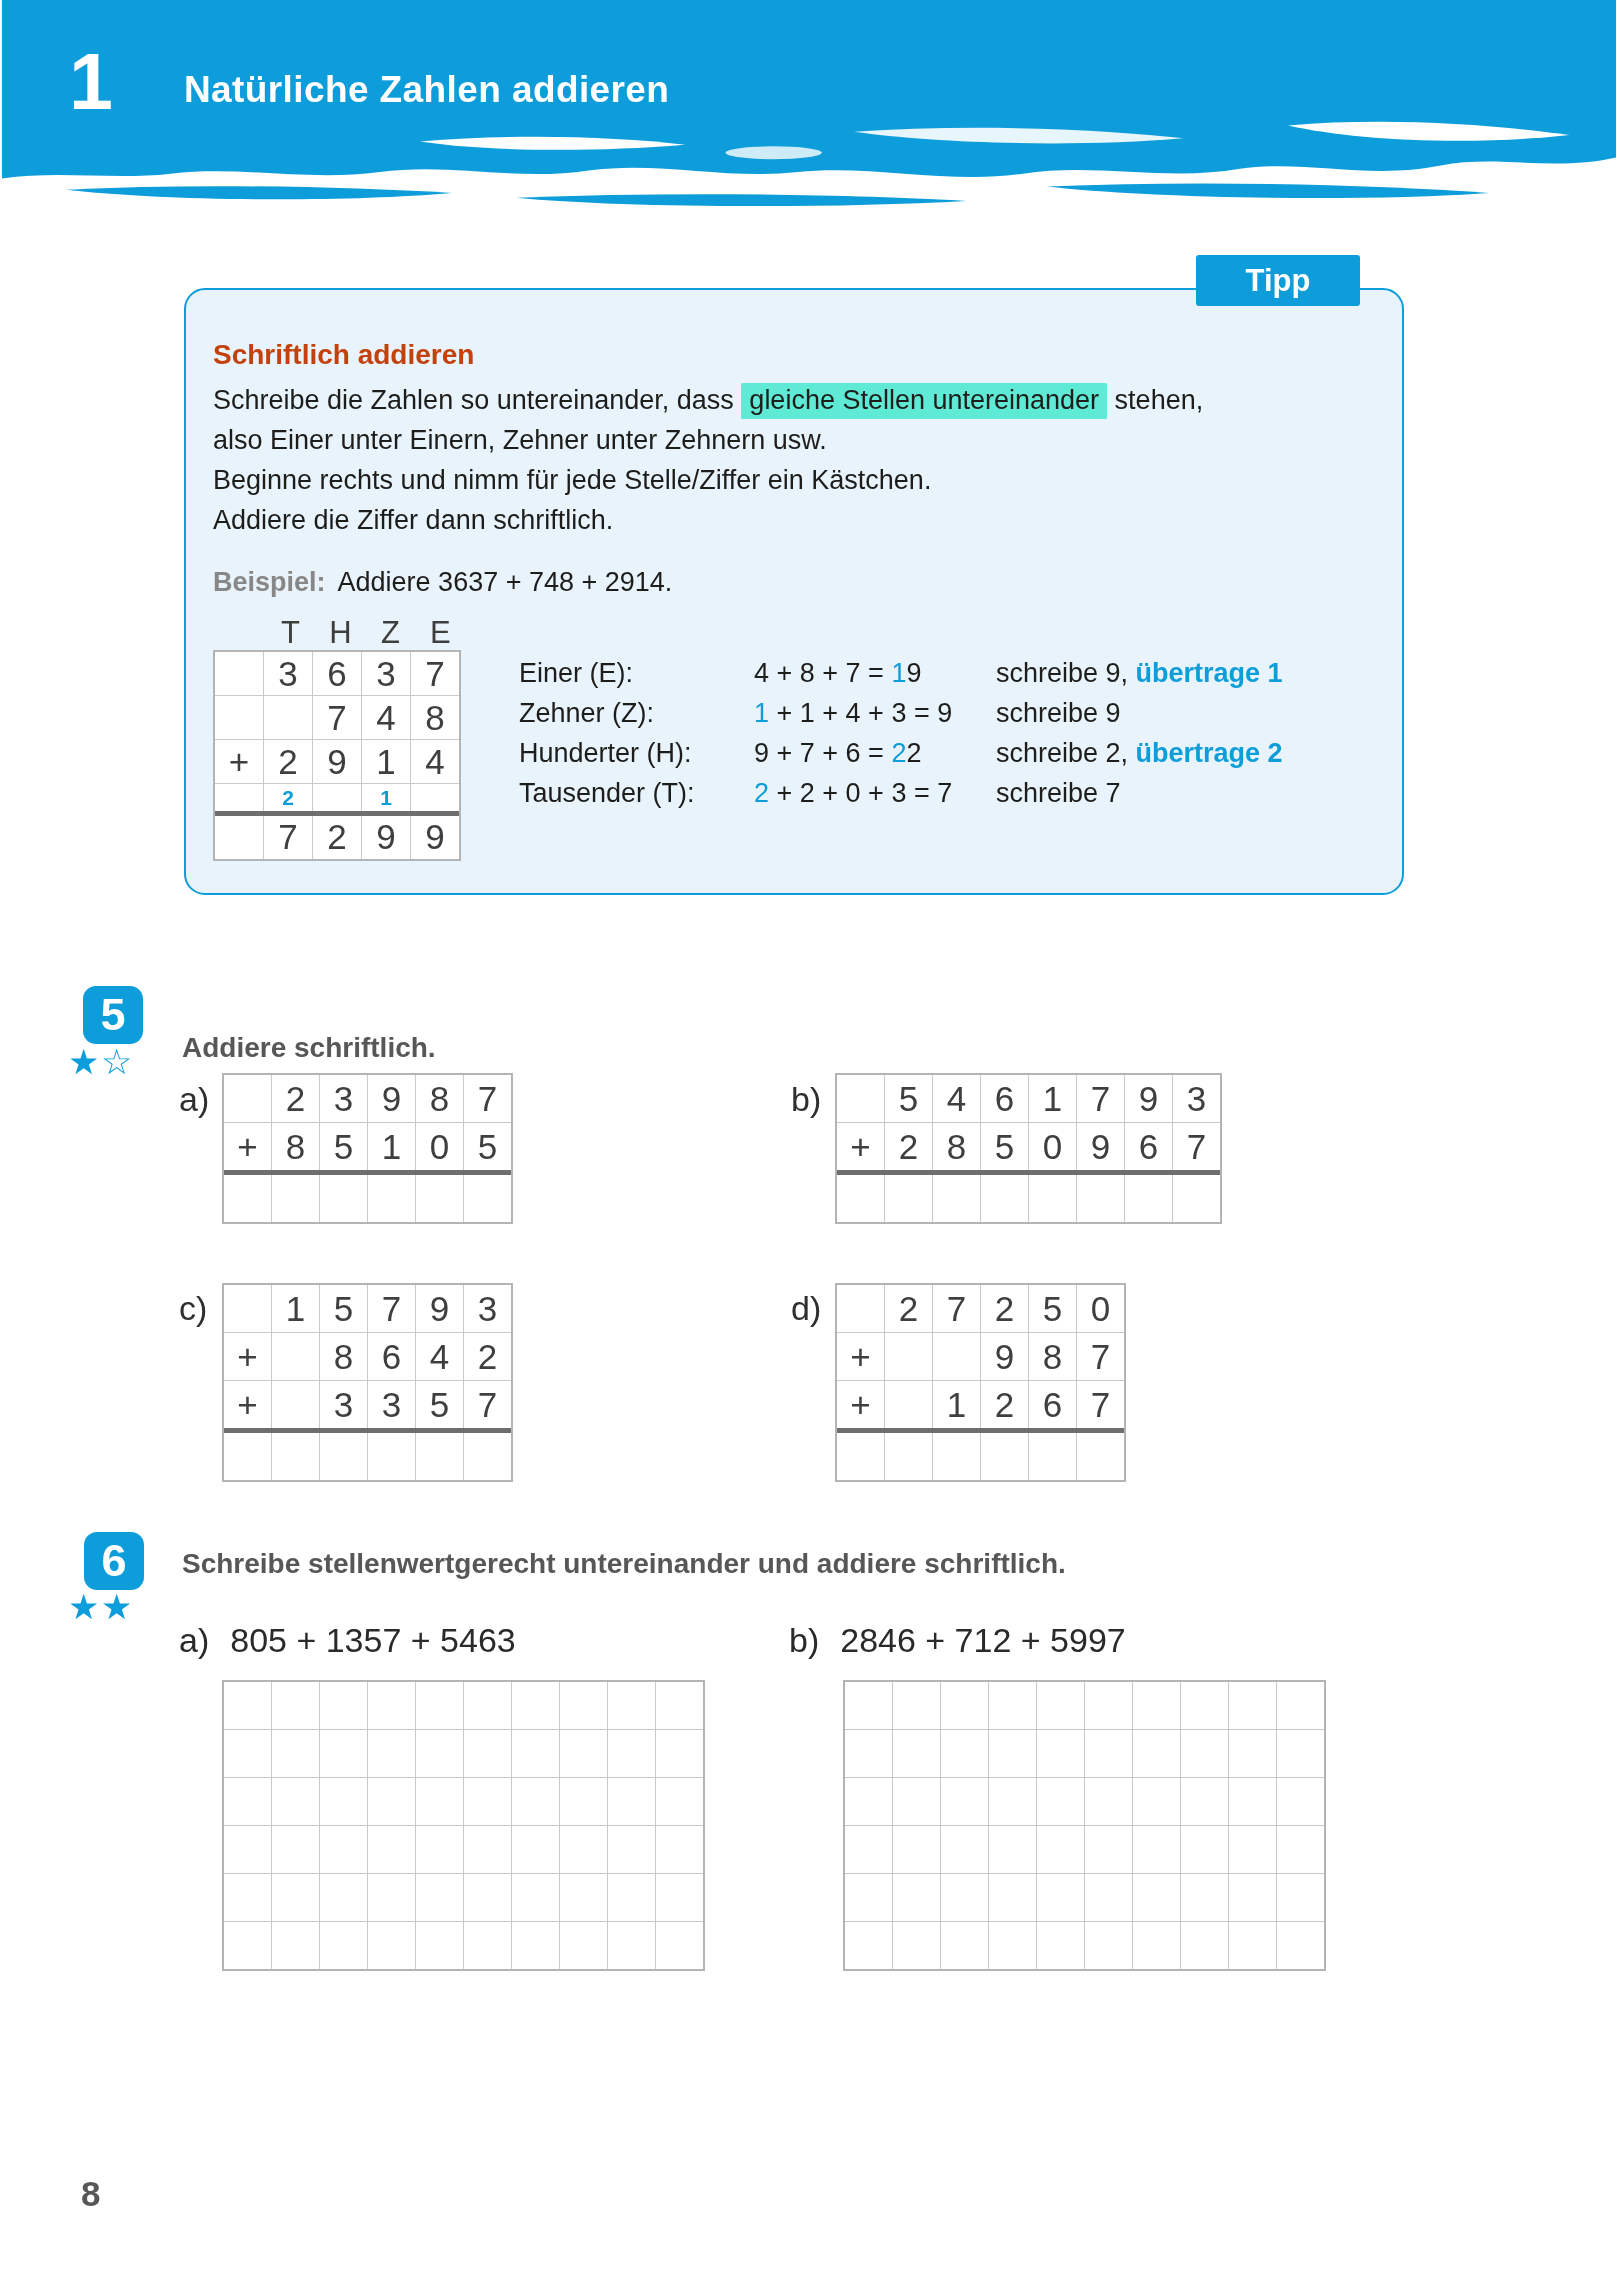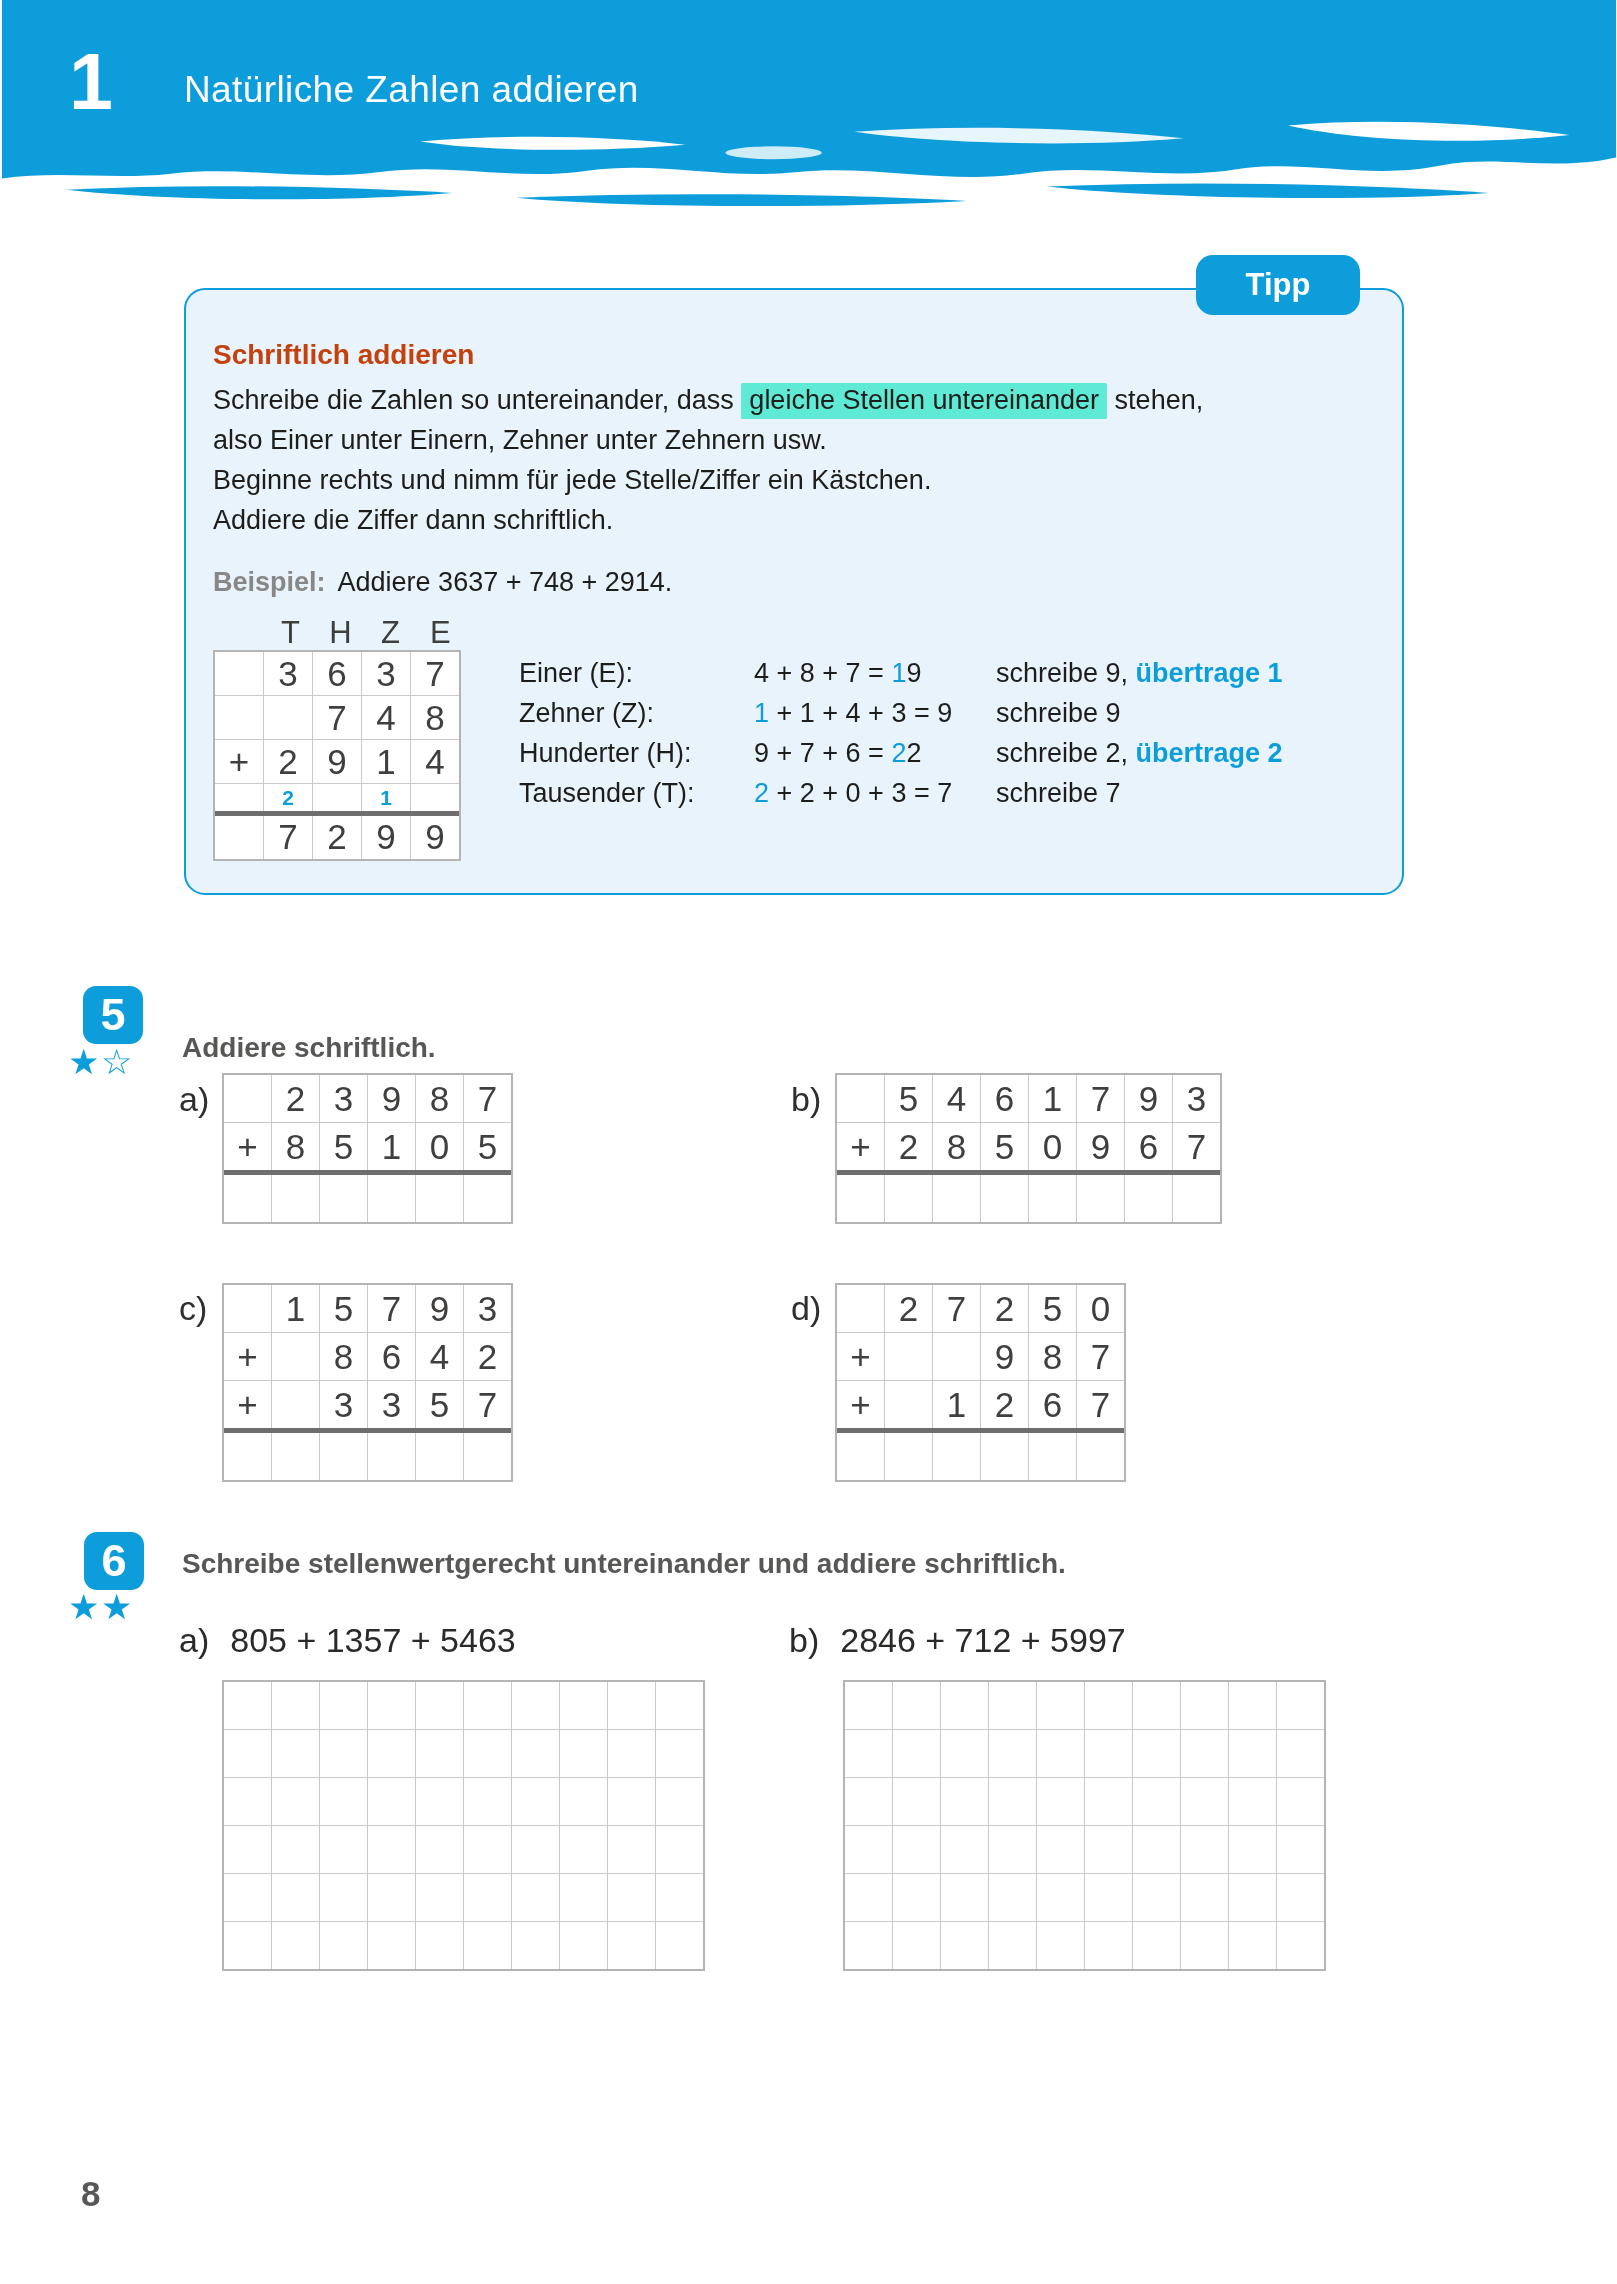--- a/index.html
+++ b/index.html
@@ -4,27 +4,27 @@
 <style>
   html,body{margin:0;padding:0;background:#ffffff;}
   .page{position:relative;width:1618px;height:2284px;background:#ffffff;
         font-family:"Liberation Sans",sans-serif;overflow:hidden;}
 
   
   .band-svg{position:absolute;left:0;top:0;display:block;}
   .chapter-num{position:absolute;left:69px;top:42px;width:64px;
         font-size:79px;font-weight:bold;color:#ffffff;line-height:1;}
   .page-title{position:absolute;left:184px;top:69px;
-        font-size:37px;font-weight:normal;color:#ffffff;letter-spacing:0.4px;}
+        font-size:37px;font-weight:bold;color:#ffffff;letter-spacing:0.4px;}
 
   
   .tipbox{position:absolute;left:184px;top:288px;width:1216px;height:603px;
         background:#e9f3fb;border:2.4px solid #0d9dda;border-radius:21px;}
-  .tip-tab{position:absolute;left:1010px;top:-35px;width:164px;height:60px;
-        background:#0d9dda;border-radius:17px;display:flex;align-items:center;justify-content:center;
+  .tip-tab{position:absolute;left:1010px;top:-35px;width:164px;height:51px;
+        background:#0d9dda;border-radius:3px;display:flex;align-items:center;justify-content:center;
         font-size:31px;font-weight:bold;color:#ffffff;z-index:3;}
   .tip-heading{position:absolute;left:27px;top:49px;font-size:28px;font-weight:bold;color:#c2410c;}
   .tip-par{position:absolute;left:27px;top:90px;font-size:27px;color:#1d1d1b;line-height:40px;}
   .hl{background:#5eead4;padding:2.4px 8px 4px 8px;border-radius:1.6px;}
   .beispiel-line{position:absolute;left:27px;top:277px;font-size:27px;color:#1d1d1b;}
   .beispiel-label{font-weight:bold;color:#878787;margin-right:12px;}
 
   .example-block{position:absolute;left:27px;top:325px;}
   .phead{display:flex;padding-left:2.4px;height:35px;}
   .phead .pcell{width:50px;text-align:center;font-size:31px;color:#3e3e3c;}

